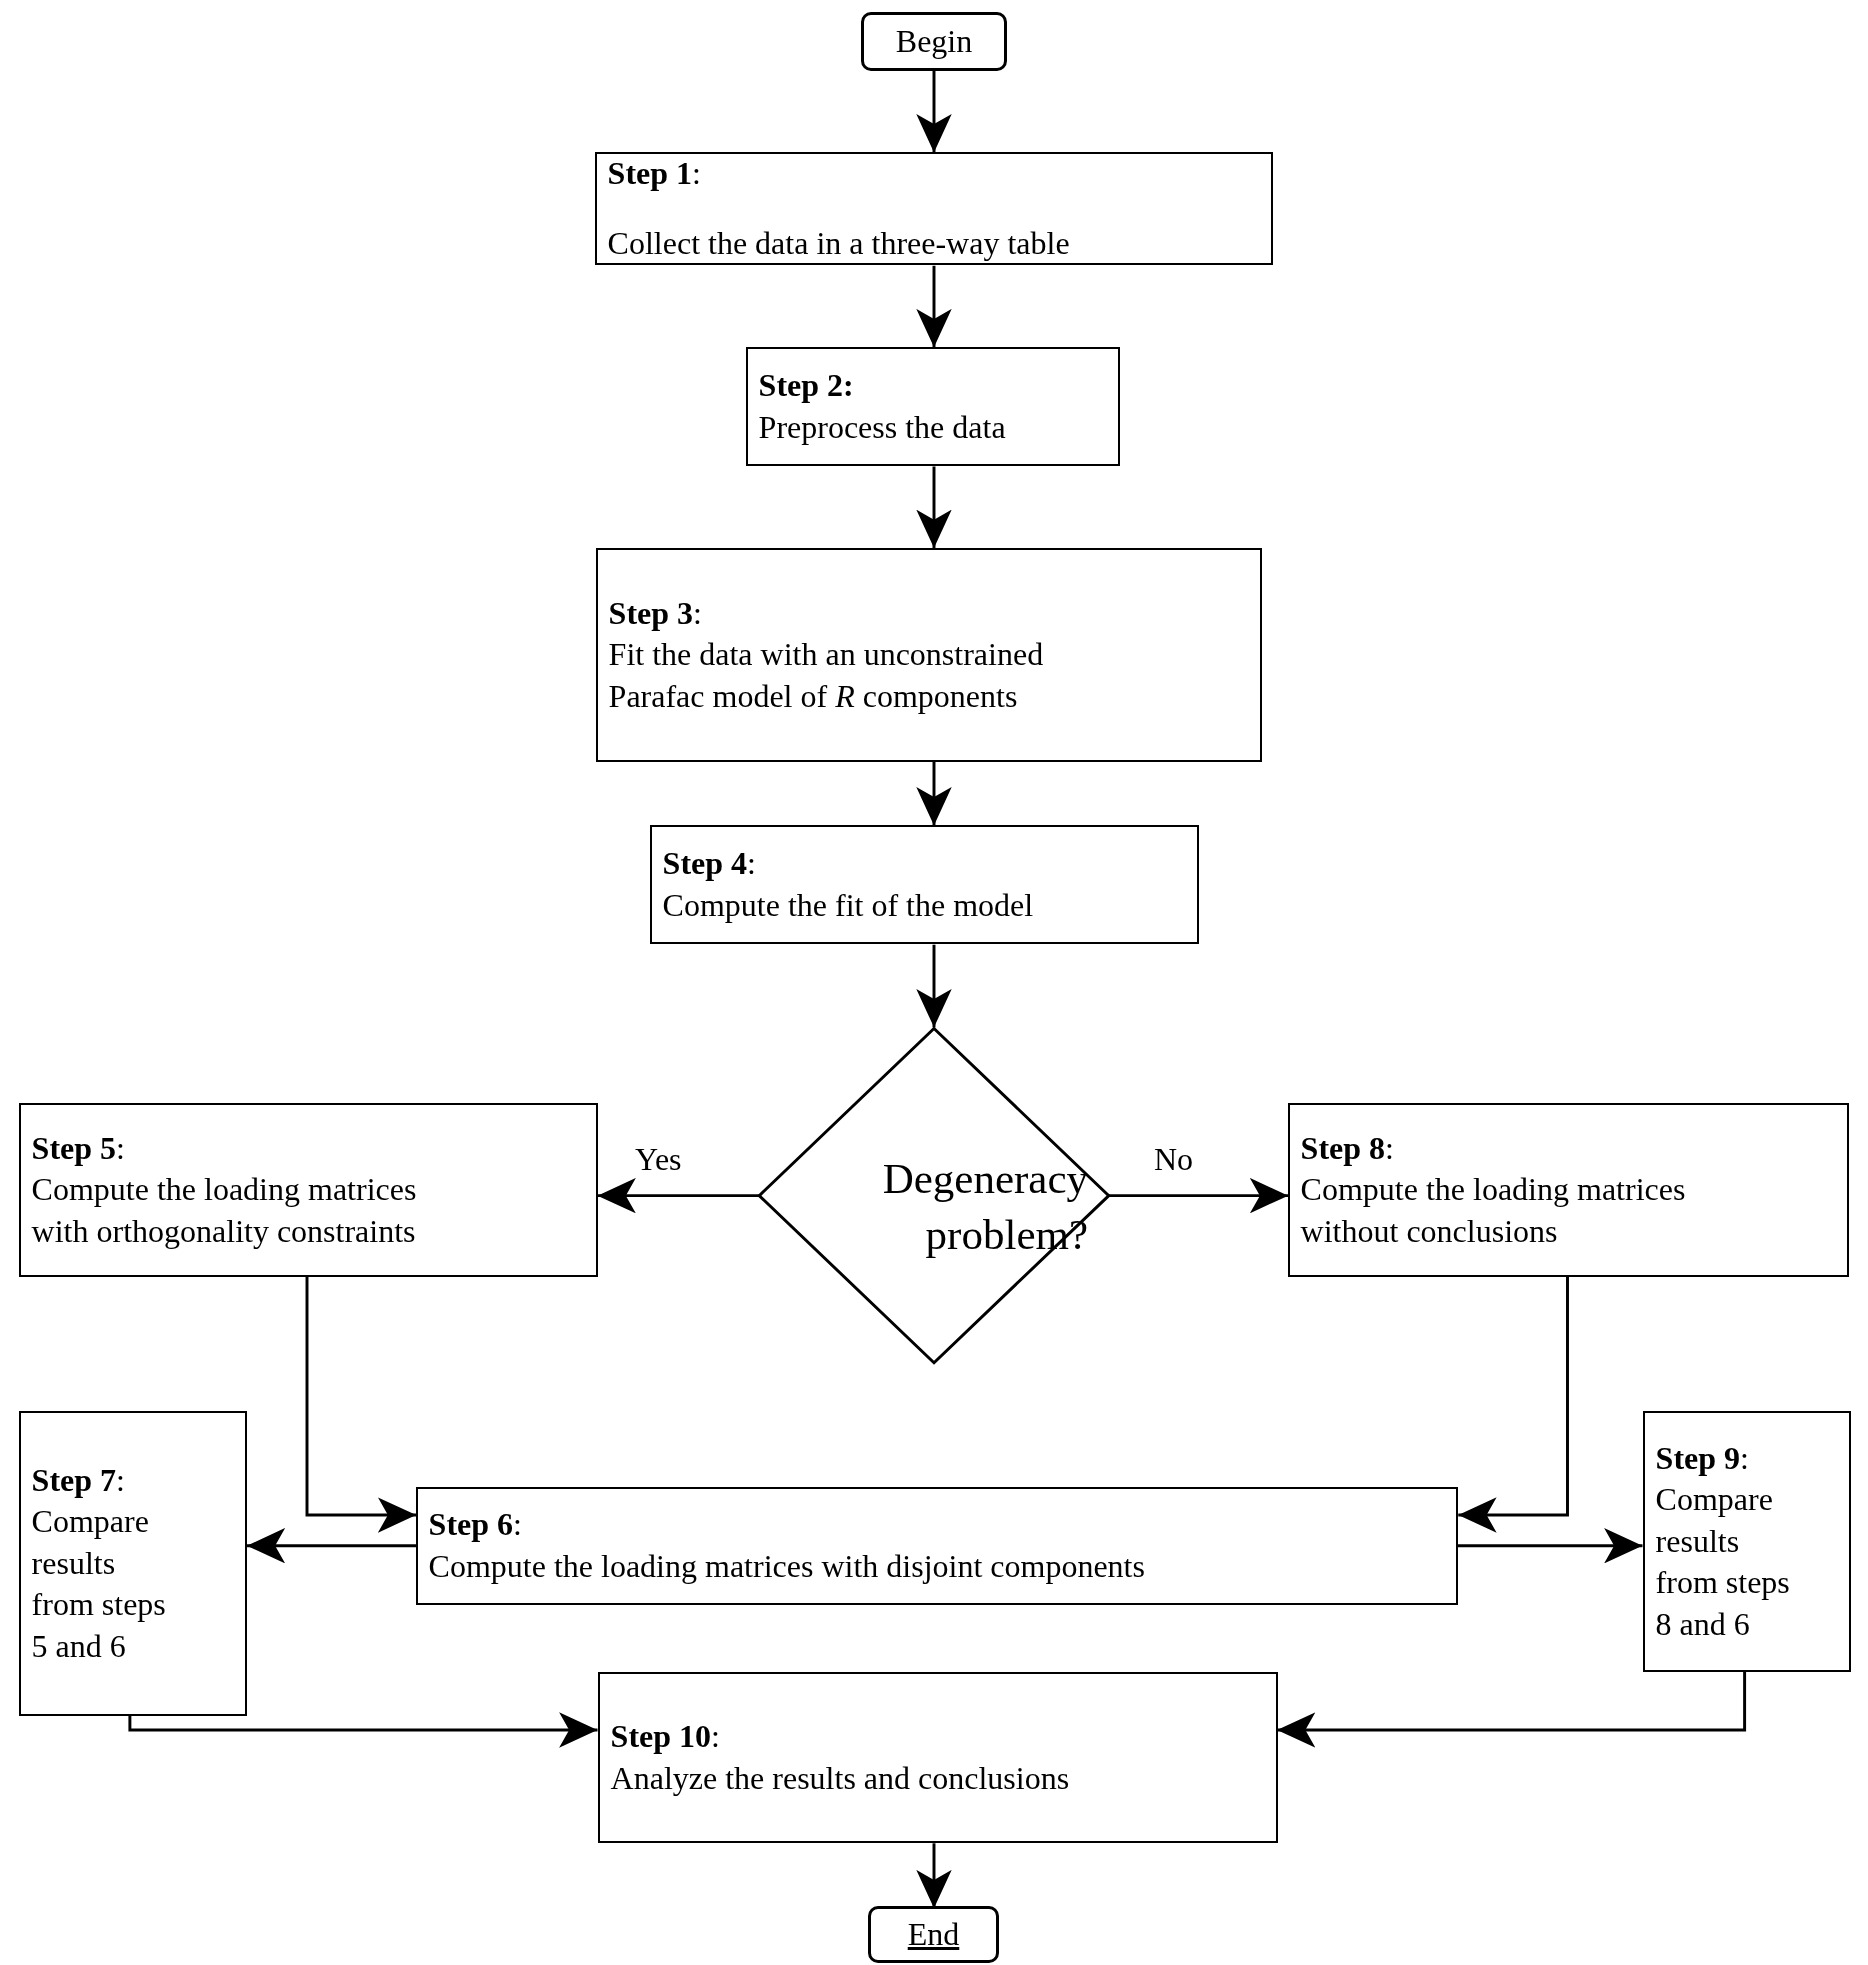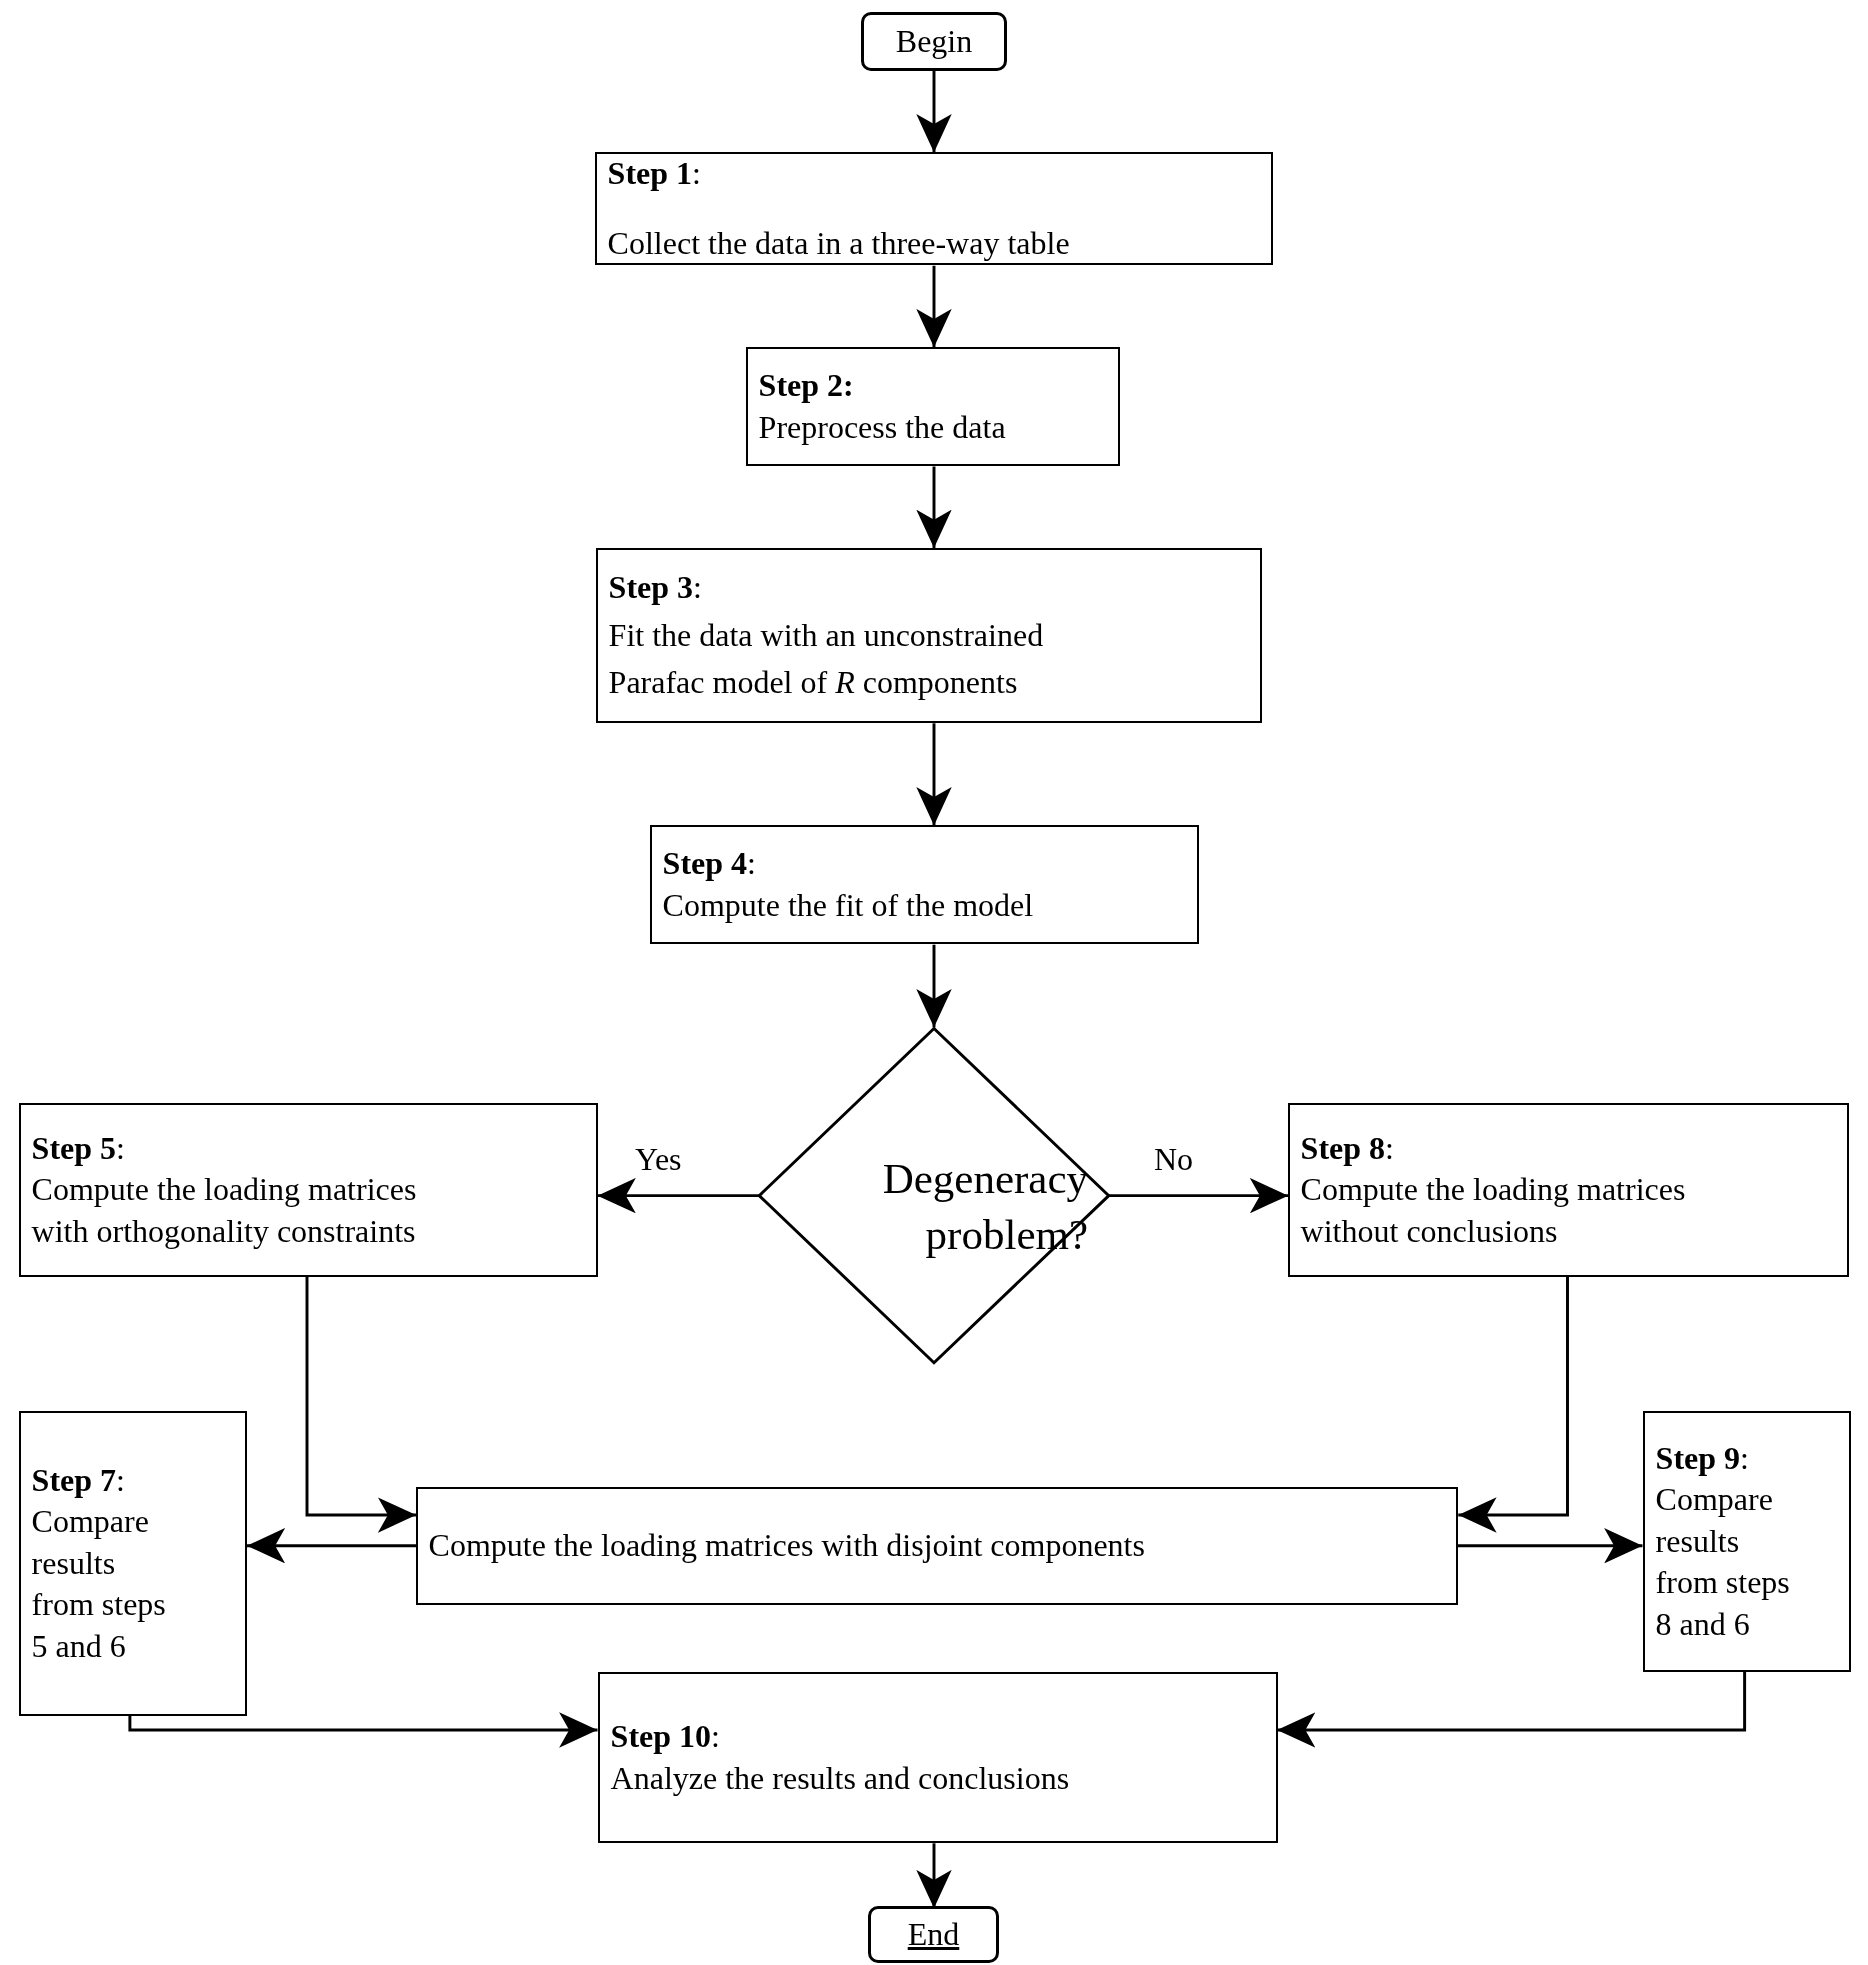--- a/index.html
+++ b/index.html
@@ -125,21 +125,21 @@
   <div class="node" style="left:595px; top:152px; width:678px; height:113px;gap:28px;">
     <span class="ln"><b>Step 1</b><span>:</span></span>
     <span class="ln">Collect the data in a three-way table</span>
   </div>
 
   <div class="node" style="left:746px; top:347px; width:374px; height:119px;">
     <span class="ln"><b>Step 2:</b></span>
     <span class="ln">Preprocess the data</span>
   </div>
 
-  <div class="node" style="left:596px; top:548px; width:666px; height:175px;gap:6px;">
+  <div class="node" style="left:596px; top:548px; width:666px; height:214px;">
     <span class="ln"><b>Step 3</b><span>:</span></span>
     <span class="ln">Fit the data with an unconstrained</span>
     <span class="ln"><span>Parafac model of </span><i>R</i><span> components</span></span>
   </div>
 
   <div class="node" style="left:650px; top:825px; width:549px; height:119px;">
     <span class="ln"><b>Step 4</b><span>:</span></span>
     <span class="ln">Compute the fit of the model</span>
   </div>
 
@@ -170,20 +170,21 @@
 
   <div class="node" style="left:19px; top:1411px; width:228px; height:305px;">
     <span class="ln"><b>Step 7</b><span>:</span></span>
     <span class="ln">Compare</span>
     <span class="ln">results</span>
     <span class="ln">from steps</span>
     <span class="ln">5 and 6</span>
   </div>
 
   <div class="node" style="left:416px; top:1487px; width:1042px; height:118px;">
+    <span class="ln"><b>Step 6</b><span>:</span></span>
     <span class="ln">Compute the loading matrices with disjoint components</span>
   </div>
 
   <div class="node" style="left:1643px; top:1411px; width:208px; height:261px;">
     <span class="ln"><b>Step 9</b><span>:</span></span>
     <span class="ln">Compare</span>
     <span class="ln">results</span>
     <span class="ln">from steps</span>
     <span class="ln">8 and 6</span>
   </div>

